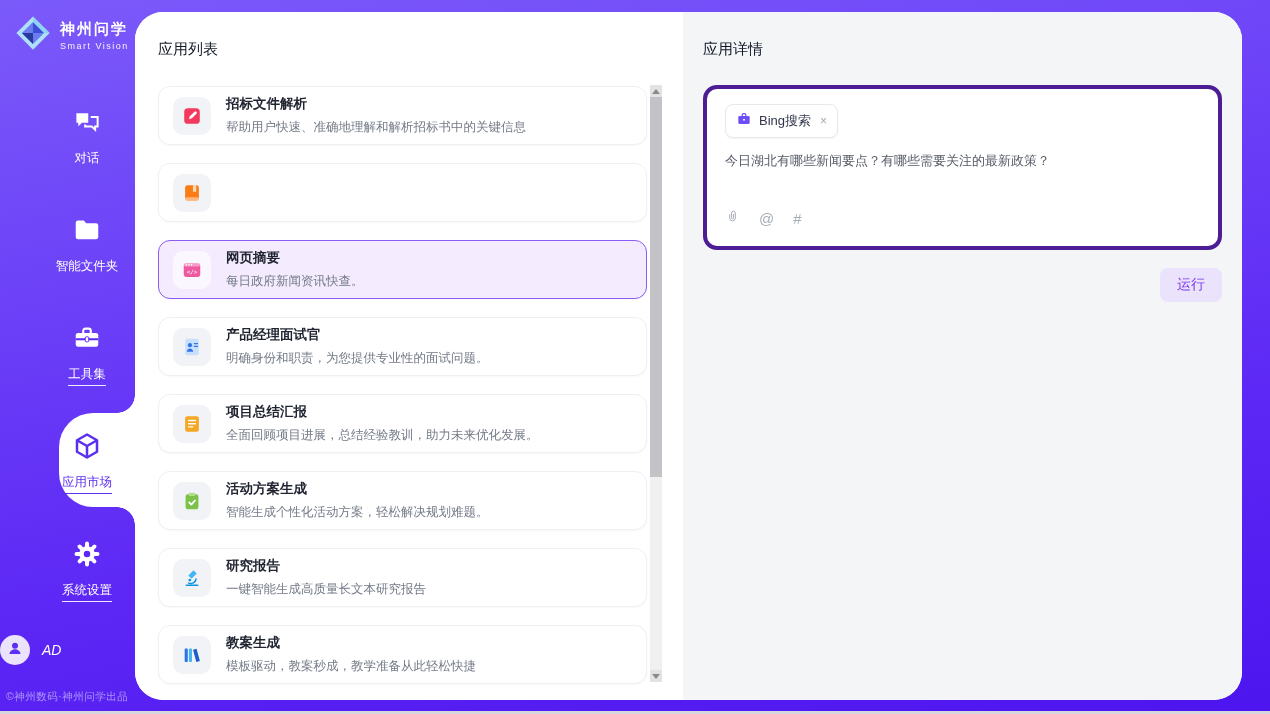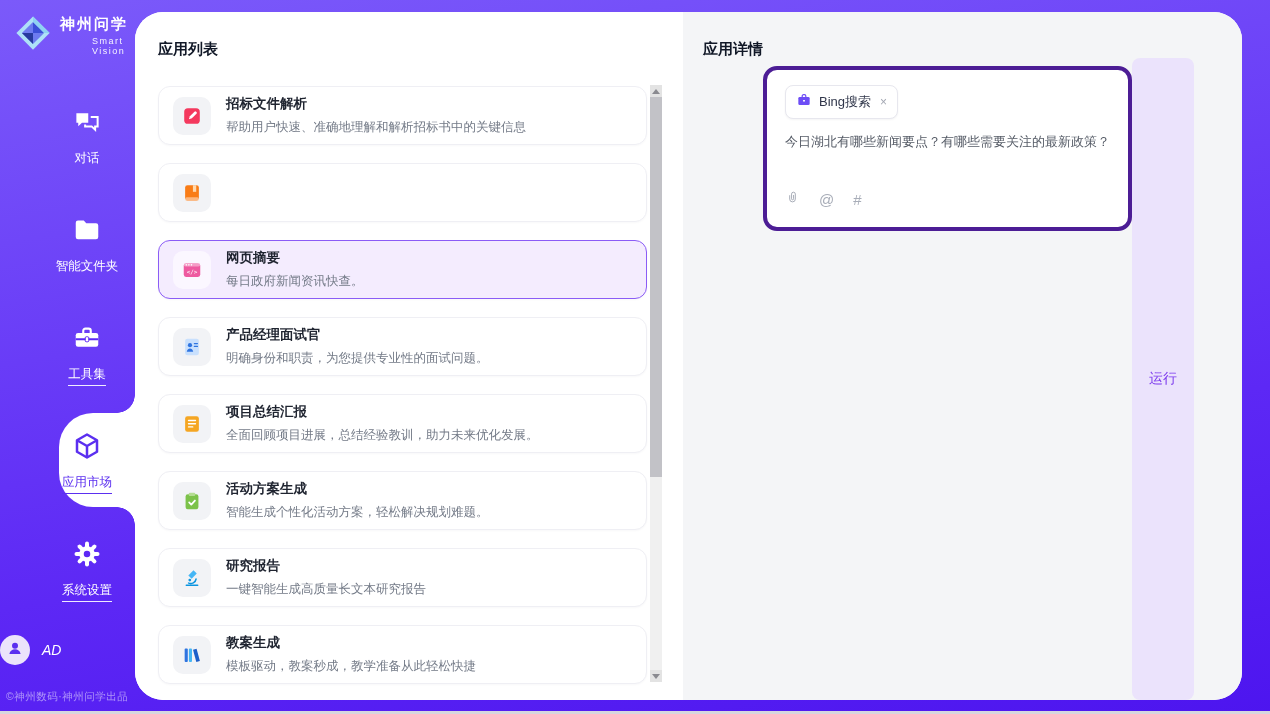--- a/index.html
+++ b/index.html
@@ -8,21 +8,21 @@
     font-family:"Liberation Sans","DejaVu Sans",sans-serif;
     background:linear-gradient(170deg,#7b5afa 0%,#5d28f5 65%,#4d15ef 100%);
     position:relative; color:#1f2430;
   }
   .bottom-line { position:absolute; left:0; right:0; bottom:0; height:3px; background:#d6d6de; }
 
   
   .sidebar { position:absolute; left:0; top:0; width:135px; height:711px; }
   .logo { display:flex; align-items:center; gap:8px; padding:14px 6px 0 14px; }
   .logo-text .cn { color:#fff; font-size:15px; font-weight:bold; letter-spacing:2px; white-space:nowrap; }
-  .logo-text .en { color:rgba(255,255,255,.92); font-size:9px; letter-spacing:1.5px; margin-top:2px;margin-left:32px; }
+  .logo-text .en { color:rgba(255,255,255,.92); font-size:9px; letter-spacing:1.5px; margin-top:2px; }
   .nav { position:absolute; top:84px; left:4px; right:0;margin-left:35px; }
   .nav-item { position:relative; height:108px; display:flex; flex-direction:column;
               align-items:center; justify-content:center; cursor:pointer; }
   .nav-item .ic, .nav-item .lbl { position:relative; z-index:1; }
   .nav-item .lbl { margin-top:9px; font-size:12.5px; color:#fff; padding-bottom:2px; }
   .nav-item.underlined .lbl { border-bottom:1px solid rgba(255,255,255,.9); }
   .nav-item.active .lbl { color:#5b2ff0; border-bottom-color:#5b2ff0; }
   .bubble { position:absolute; left:20px; right:0; top:5px; bottom:9px;
             background:#fff; border-radius:34px 0 0 34px; z-index:0; }
   .bubble::before { content:""; position:absolute; right:0; top:-18px; width:18px; height:18px;
@@ -36,21 +36,21 @@
   .user-name { color:#fff; font-size:14px; }
   .copyright { position:absolute; bottom:7px; left:6px; right:0; color:rgba(255,255,255,.5);
                font-size:10.5px; letter-spacing:.5px; white-space:nowrap; }
 
   
   .content { position:absolute; left:135px; top:12px; right:28px; bottom:14px;
              background:#fff; border-radius:28px; overflow:hidden; display:flex; }
 
   
   .list-panel { position:relative; width:548px; background:#fff; padding:28px 0 0 23px; overflow:hidden; }
-  .panel-title { font-size:15px; font-weight:bold; color:#111827; }
+  .panel-title { font-size:15px; font-weight:normal; color:#111827; }
   .app-list { margin-top:27px; width:489px; display:flex; flex-direction:column; gap:18px; }
   .app-card { height:59px; background:#fff; border:1px solid #efeff4; border-radius:12px;
               display:flex; align-items:center; gap:15px; padding:0 14px; cursor:pointer;
               box-shadow:0 1px 2px rgba(30,30,60,.03); flex:none; }
   .app-card.selected { background:#f4ecfe; border:1.5px solid #8b5cf6; }
   .tile { width:38px; height:38px; border-radius:10px; background:#f2f3f6; flex:none;
           display:flex; align-items:center; justify-content:center; }
   .app-card.selected .tile { background:#fbf7ff; }
   .app-name { font-size:13.5px; font-weight:bold; color:#1f2430; }
   .app-desc { font-size:12.5px; color:#737a87; margin-top:6px; }
@@ -58,21 +58,21 @@
   .sb-arrow { position:absolute; left:0; right:0; height:12px; display:flex;
               align-items:center; justify-content:center; background:#e3e3e3; }
   .sb-arrow.up { top:0; } .sb-arrow.down { bottom:0; }
   .tri-up { width:0; height:0; border-left:4px solid transparent; border-right:4px solid transparent;
             border-bottom:5px solid #8a8a90; }
   .tri-down { width:0; height:0; border-left:4px solid transparent; border-right:4px solid transparent;
             border-top:5px solid #8a8a90; }
   .sb-thumb { position:absolute; left:0; right:0; top:12px; height:380px; background:#c2c2c7; }
 
   
-  .detail-panel { flex:1; background:#f4f5f7; padding:28px 20px 0 20px; display:flex; flex-direction:row; }
+  .detail-panel { flex:1; background:#f4f5f7; padding:28px 20px 0 20px; display:flex; flex-direction:column; }
   .detail-card { margin-top:26px; background:#fff; border:4px solid #4c1d95; border-radius:14px;
                  height:165px; padding:15px 18px; }
   .tool-tag { display:inline-flex; align-items:center; gap:7px; padding:6px 10px; background:#fff;
               border:1px solid #e7e7ee; border-radius:8px; box-shadow:0 1px 2px rgba(30,30,60,.05); }
   .tool-tag .t-label { font-size:13px; color:#30364a; }
   .tag-close { font-size:12px; color:#a3a7b2; cursor:pointer; margin-left:2px; }
   .query-text { margin-top:14px; font-size:13px; color:#555b66; }
   .attach-row { margin-top:38px; display:flex; align-items:center; gap:19px; }
   .attach-row .glyph { font-size:15px; color:#a8adb8; cursor:pointer; }
   .run-row { margin-top:18px; display:flex; justify-content:flex-end; }

